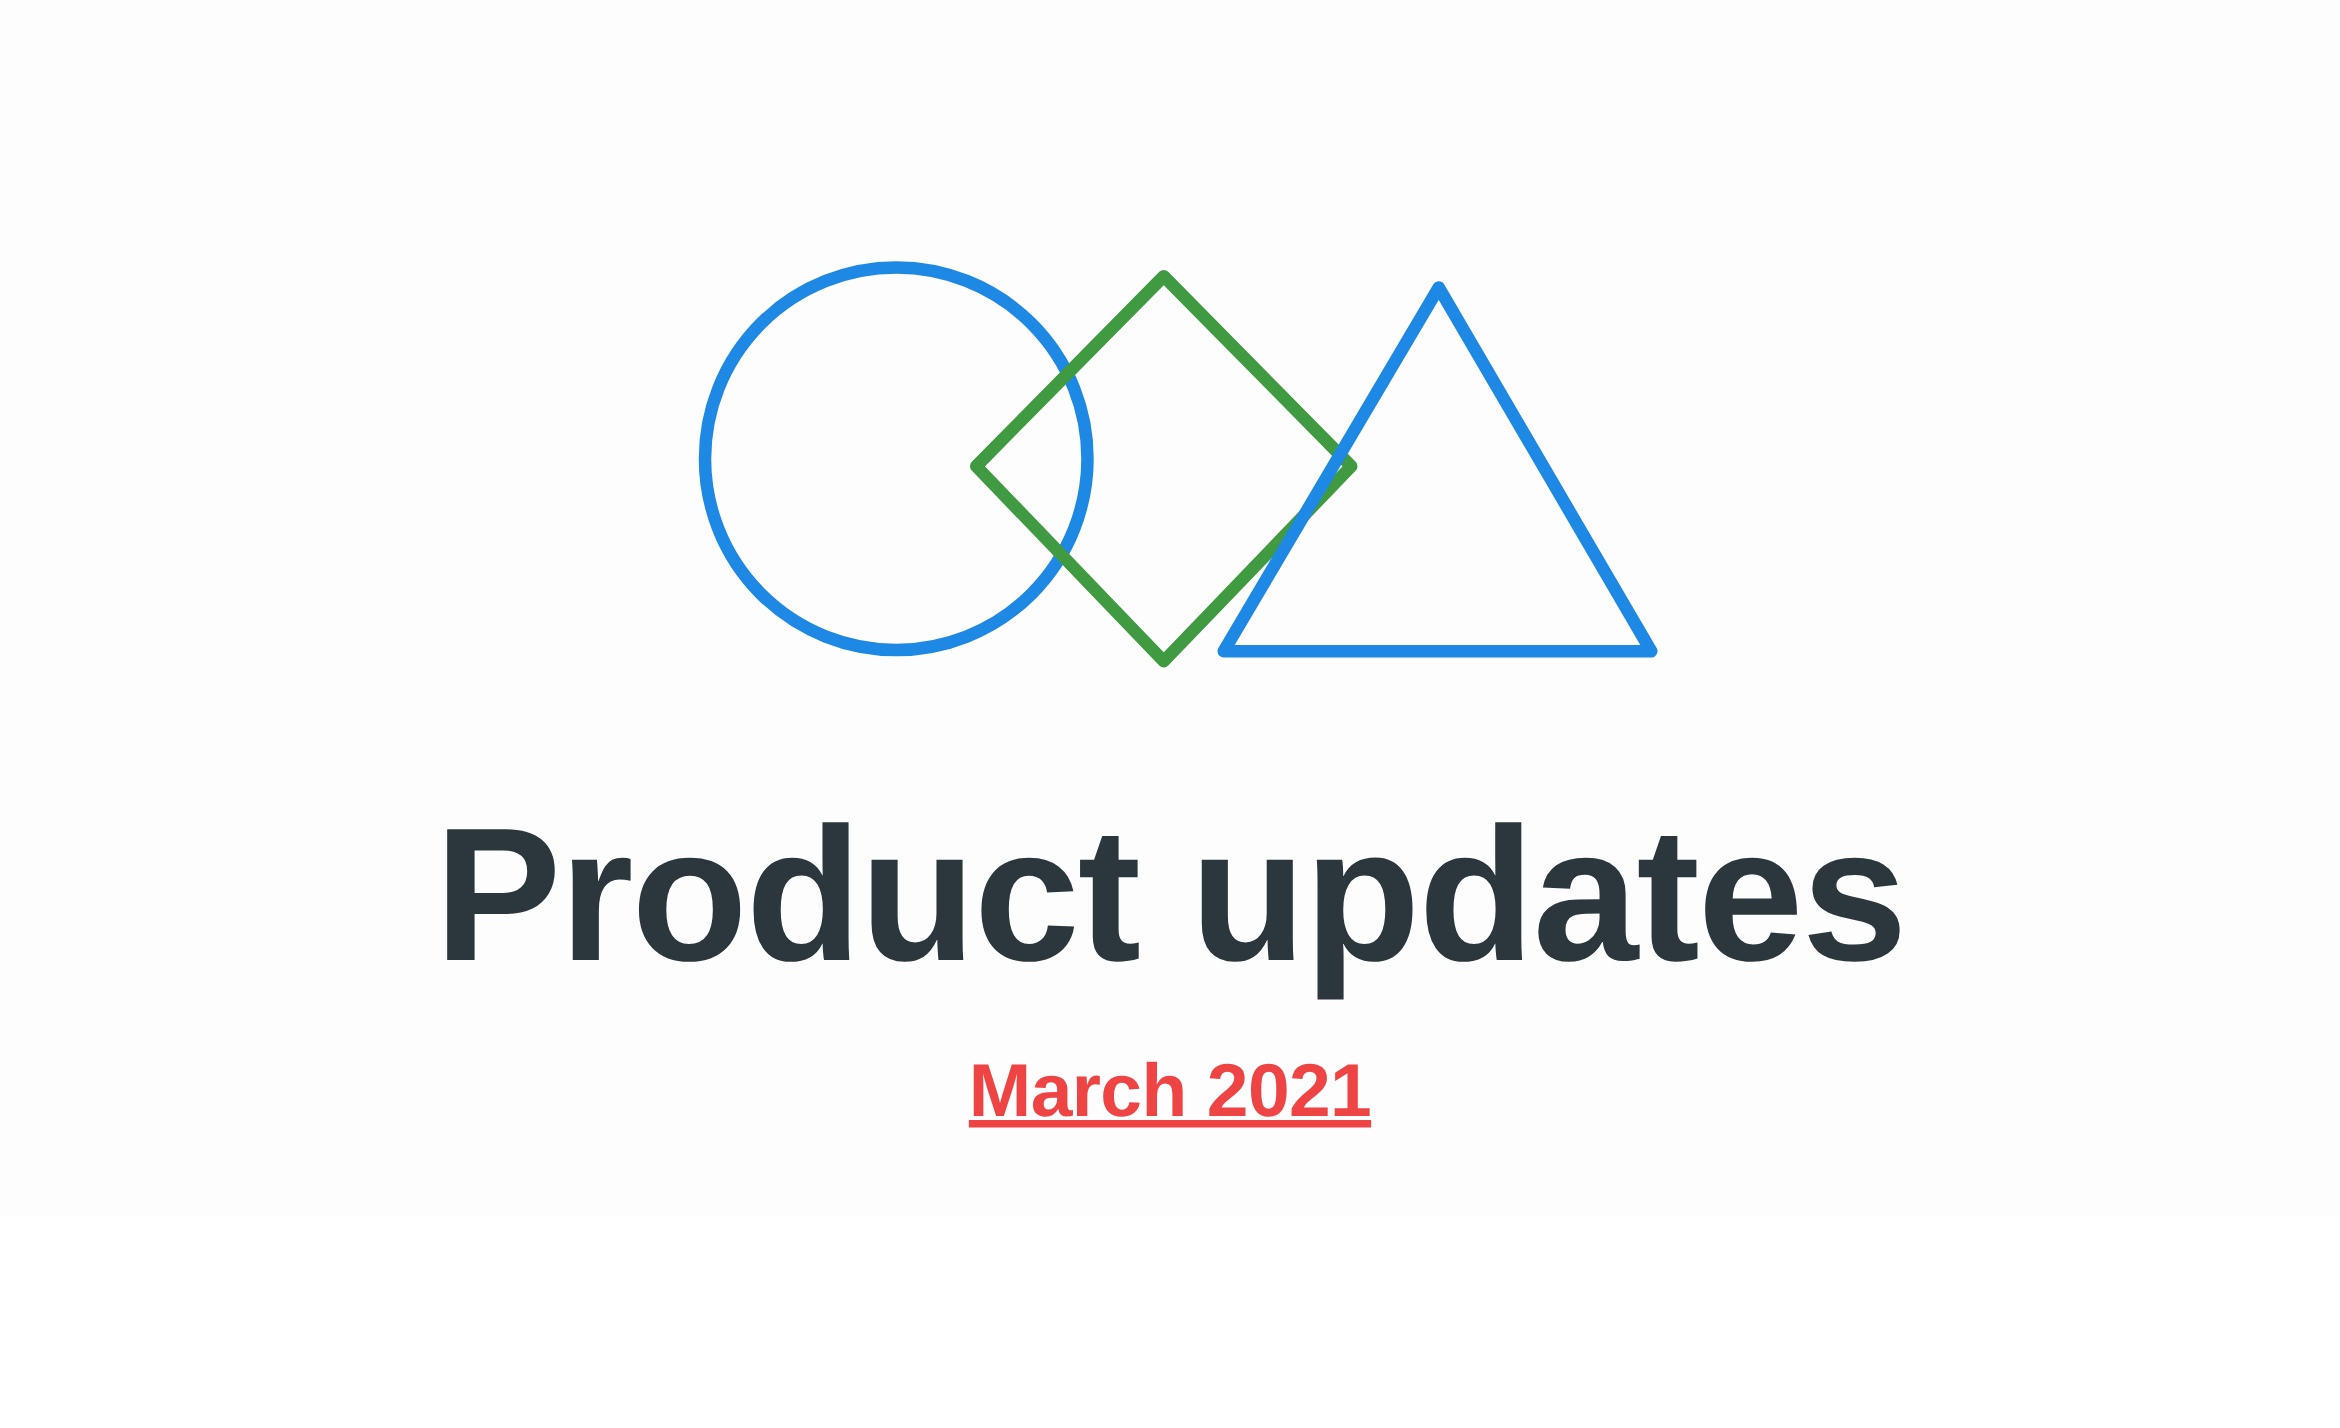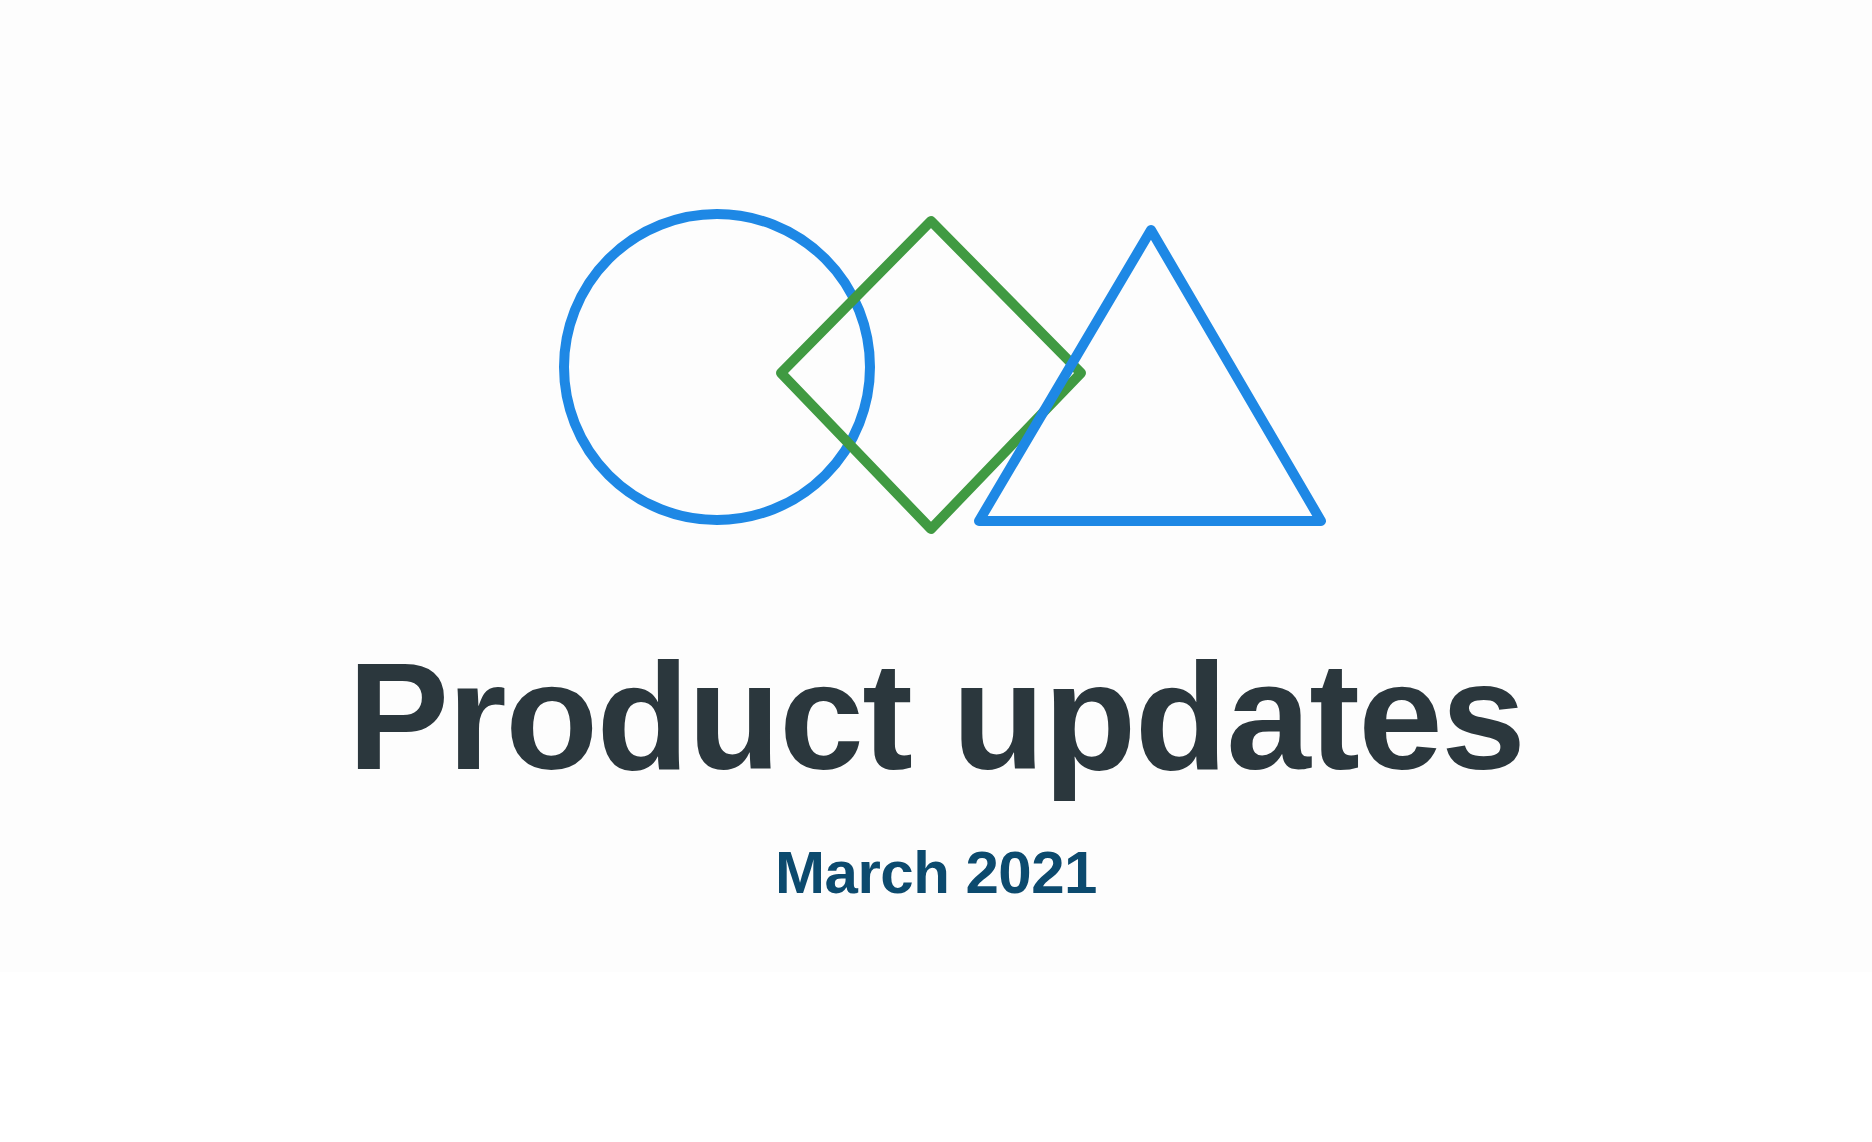--- a/index.html
+++ b/index.html
@@ -78,16 +78,16 @@
       <g fill="none" stroke-linecap="round" stroke-linejoin="round">
         <circle cx="701" cy="351" r="153" stroke="#1e88e5" stroke-width="10"></circle>
         <polygon points="915,205 1065,357 915,513 765,357" stroke="#409a42" stroke-width="10"></polygon>
         <polygon points="1135,214 1305,505 963,505" stroke="#1e88e5" stroke-width="10"></polygon>
       </g>
     </svg>
   </div>
 
   <div class="headline-block">
     <h1 class="page-title" style="color: rgb(43, 55, 61);">Product updates</h1>
-    <p class="page-subtitle" style="color: #0c4a6e;">March 2021</p>
+    <p class="page-subtitle" style="color: #ef4444; text-decoration: underline;">March 2021</p>
   </div>
 
 </div>
 
 </body></html>

